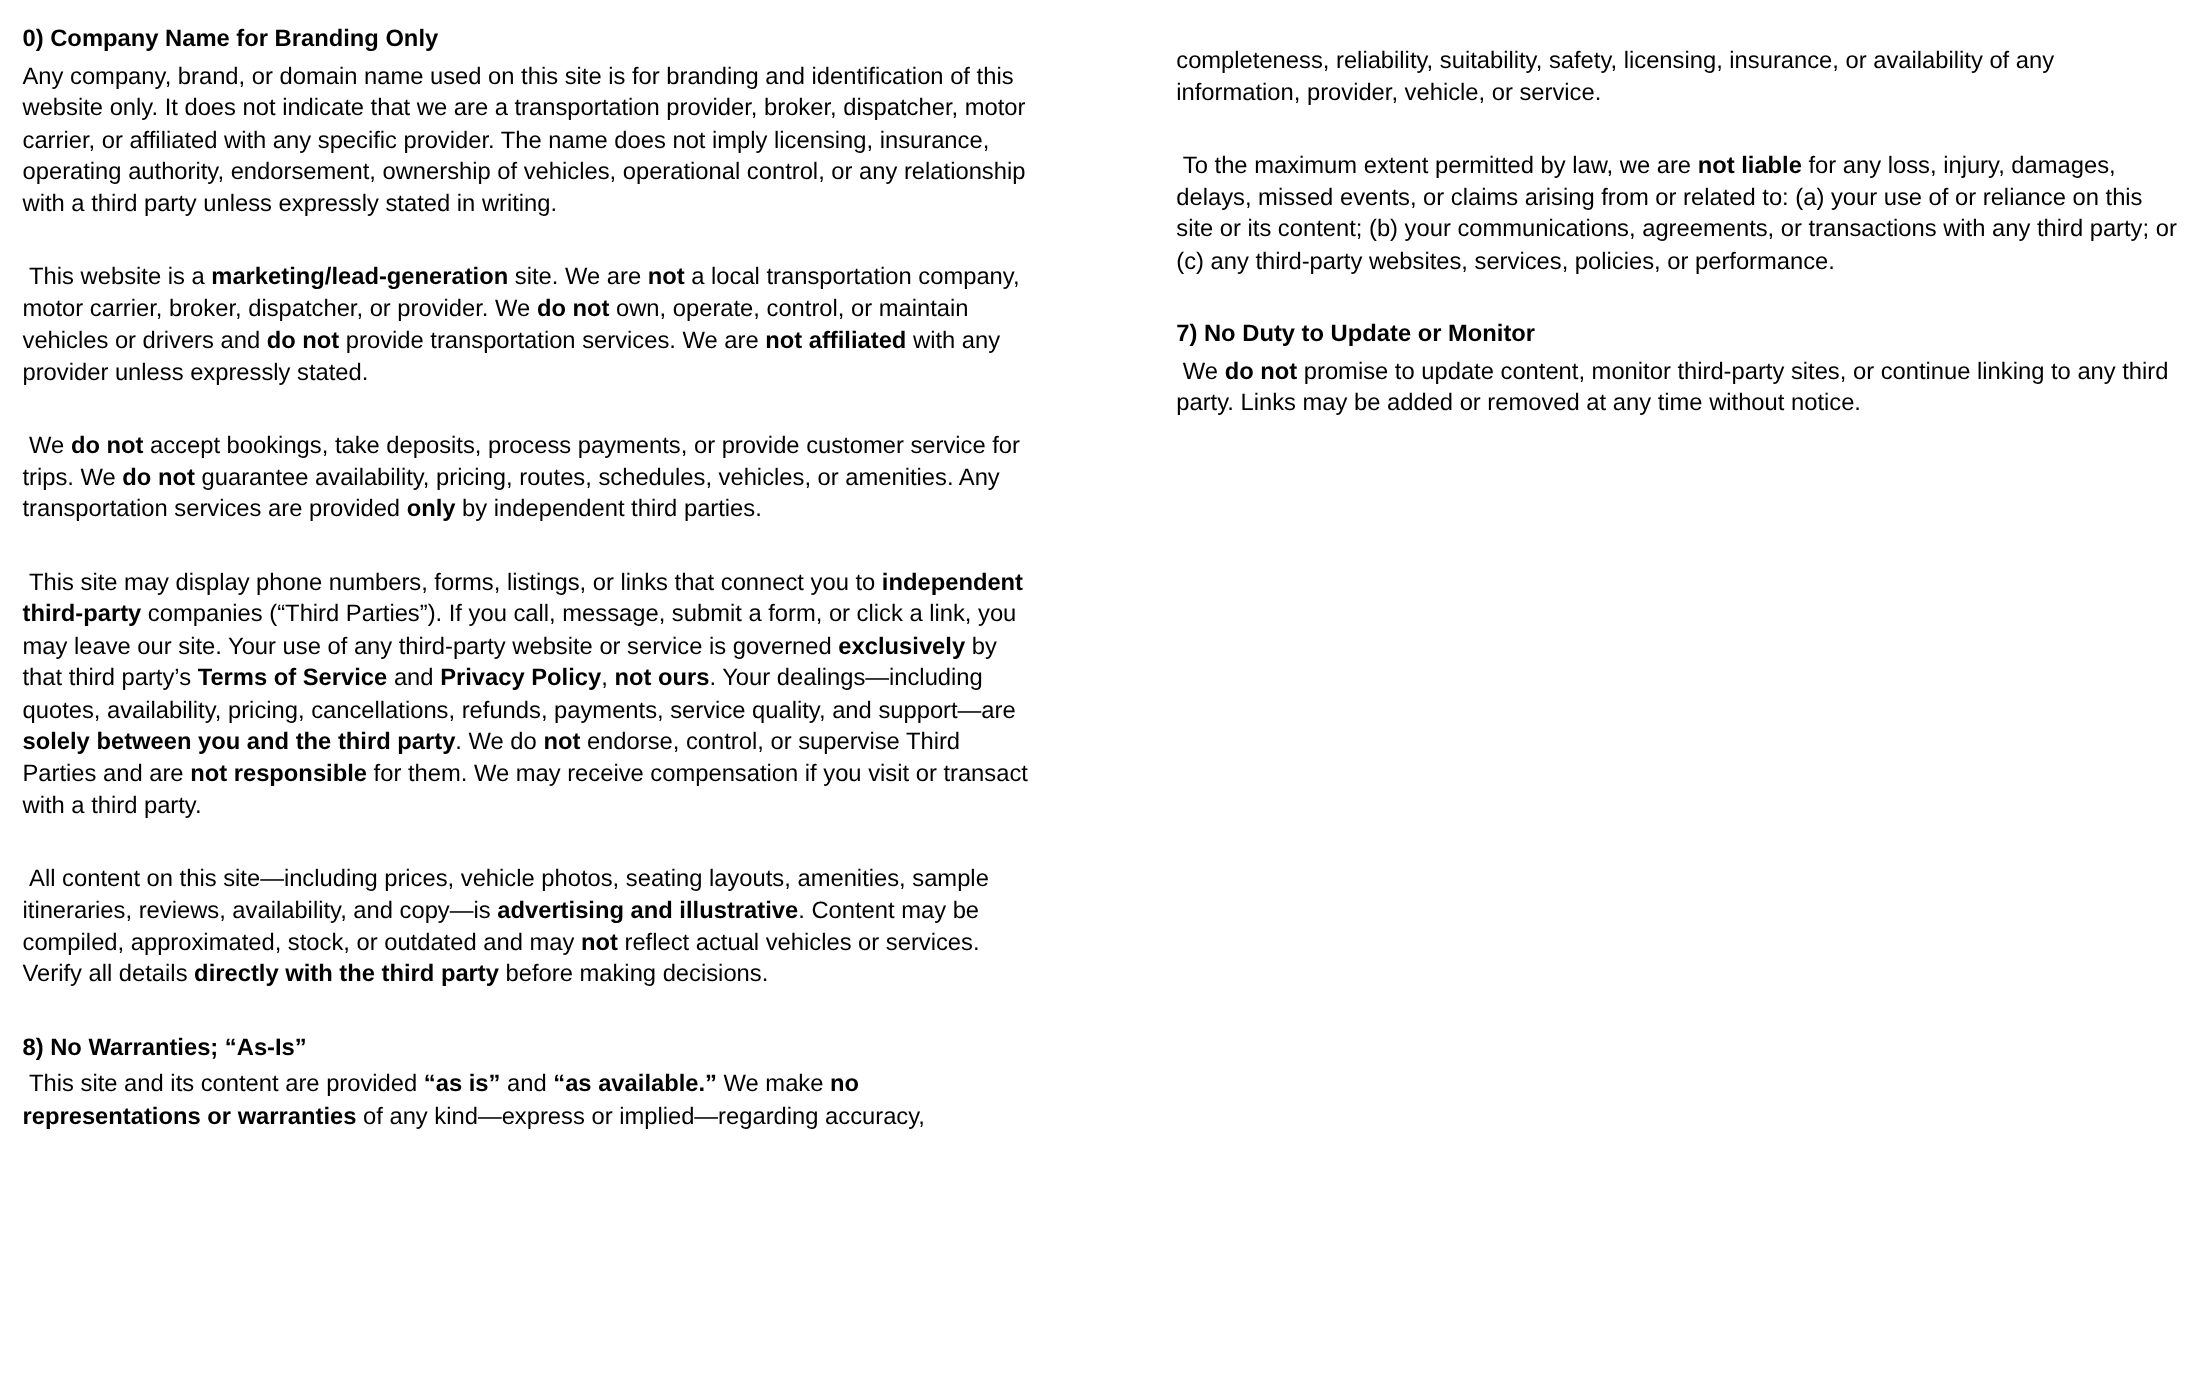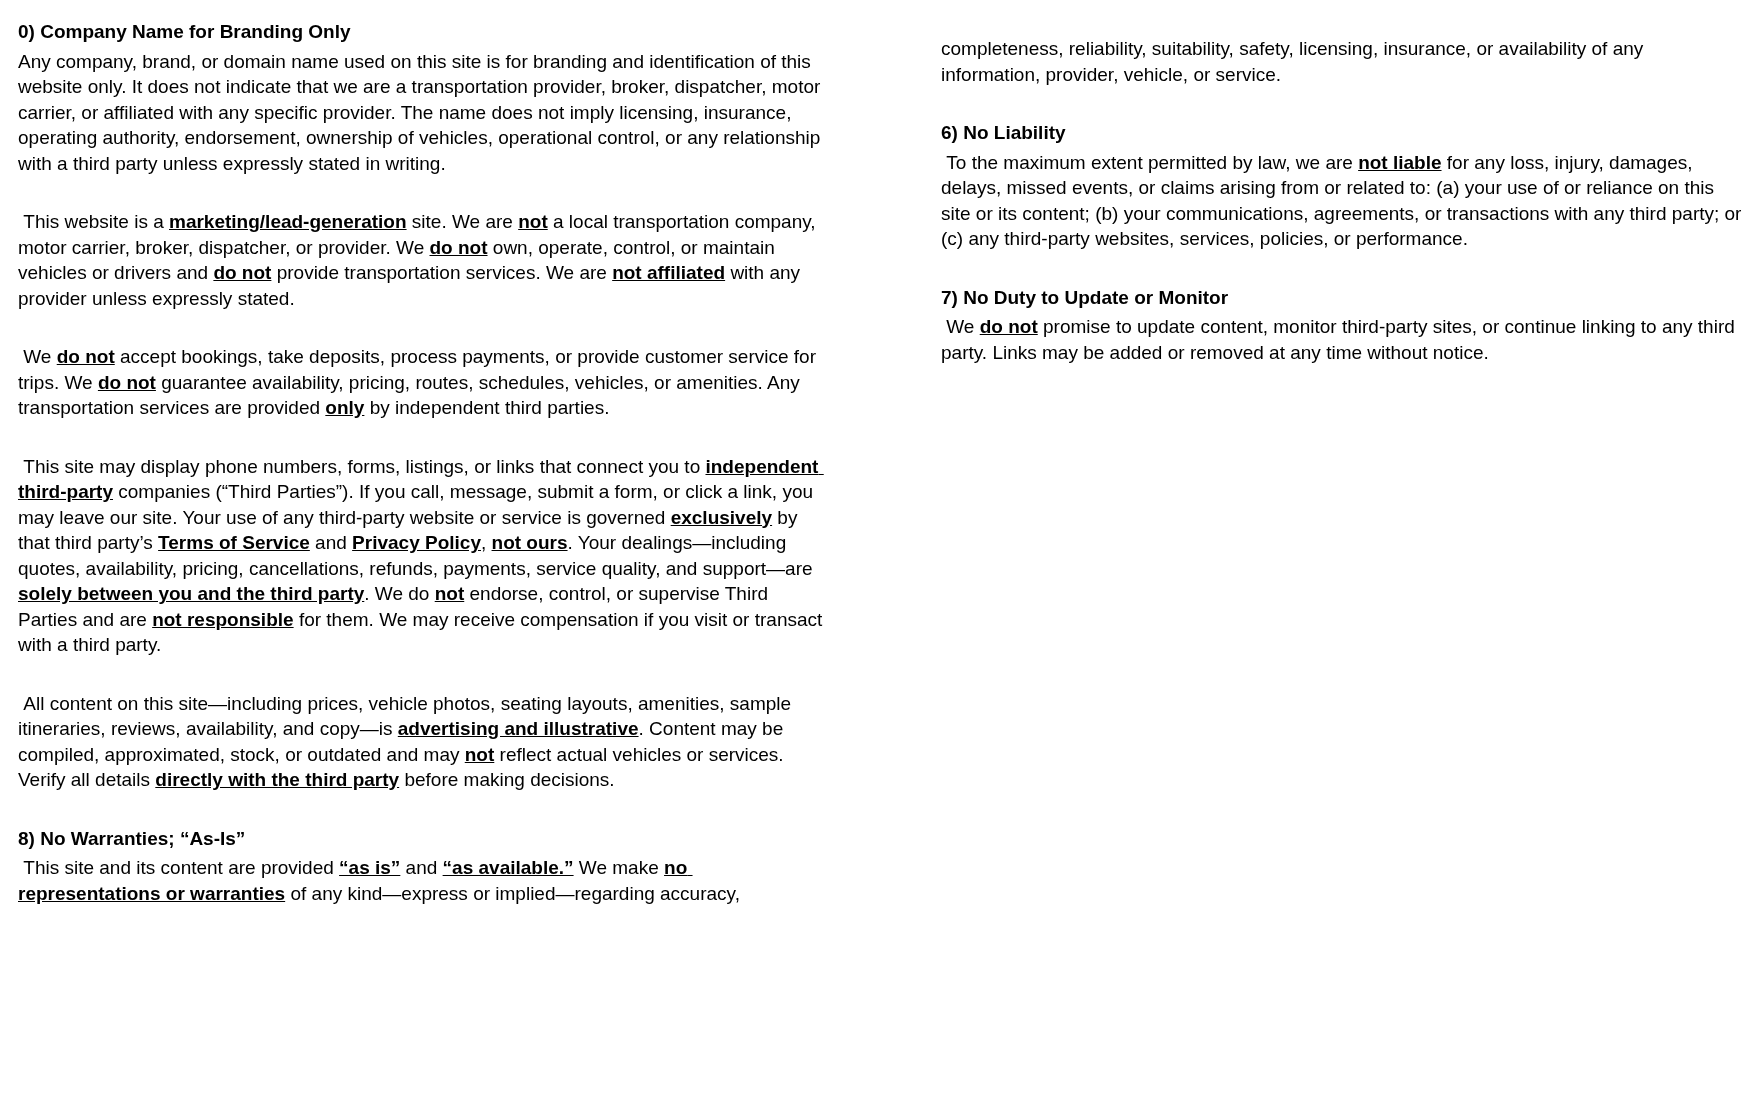--- a/index.html
+++ b/index.html
@@ -26,21 +26,21 @@
   .sec-heading {
     font-size: 19px;
     line-height: 25.5px;
     font-weight: 700;
     margin: 0 0 4px 0;
   }
   .sec-body {
     margin: 0;
     white-space: pre-wrap; 
   }
-  .sec-body strong { font-weight: 700; text-decoration: underline; }
+  .sec-body strong { font-weight: 700; }
 </style>
 </head>
 <body style="background: rgb(255, 255, 255); color: rgb(0, 0, 0);">
 
 <main class="doc">
   <div class="col col-left">
       <section class="section">
         <h3 class="sec-heading">0) Company Name for Branding Only</h3>
         <p class="sec-body"><span>Any company, brand, or domain name used on this site is for branding and identification of this website only. It does not indicate that we are a transportation provider, broker, dispatcher, motor carrier, or affiliated with any specific provider. The name does not imply licensing, insurance, operating authority, endorsement, ownership of vehicles, operational control, or any relationship with a third party unless expressly stated in writing.</span></p>
       </section>
@@ -59,21 +59,20 @@
       <section class="section">
         <h3 class="sec-heading">8) No Warranties; “As-Is”</h3>
         <p class="sec-body"><span> This site and its content are provided </span><strong>“as is”</strong><span> and </span><strong>“as available.”</strong><span> We make </span><strong>no representations or warranties</strong><span> of any kind—express or implied—regarding accuracy,</span></p>
       </section>
     </div>
   <div class="col col-right">
       <section class="section">
         <p class="sec-body"><span>completeness, reliability, suitability, safety, licensing, insurance, or availability of any information, provider, vehicle, or service.</span></p>
       </section>
       <section class="section">
-        <h3 class="sec-heading">6) No Liability</h3>
         <p class="sec-body"><span> To the maximum extent permitted by law, we are </span><strong>not liable</strong><span> for any loss, injury, damages, delays, missed events, or claims arising from or related to: (a) your use of or reliance on this site or its content; (b) your communications, agreements, or transactions with any third party; or (c) any third-party websites, services, policies, or performance.</span></p>
       </section>
       <section class="section">
         <h3 class="sec-heading">7) No Duty to Update or Monitor</h3>
         <p class="sec-body"><span> We </span><strong>do not</strong><span> promise to update content, monitor third-party sites, or continue linking to any third party. Links may be added or removed at any time without notice.</span></p>
       </section>
     </div>
 </main>
 
 </body></html>

